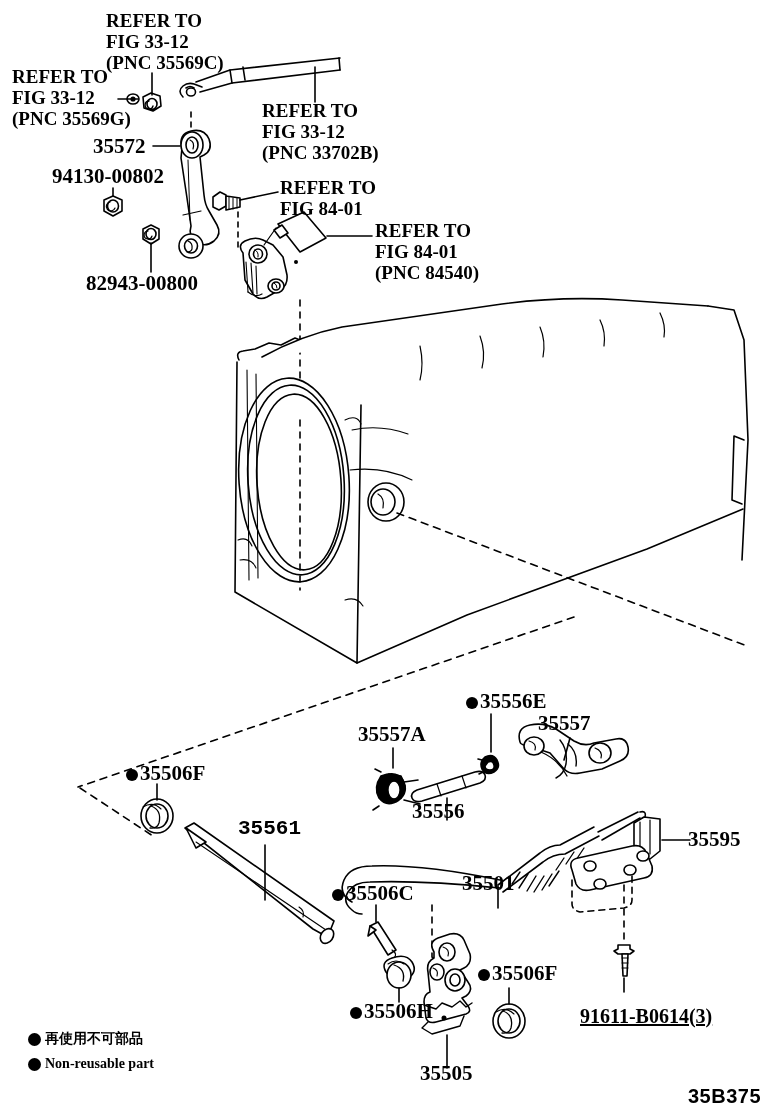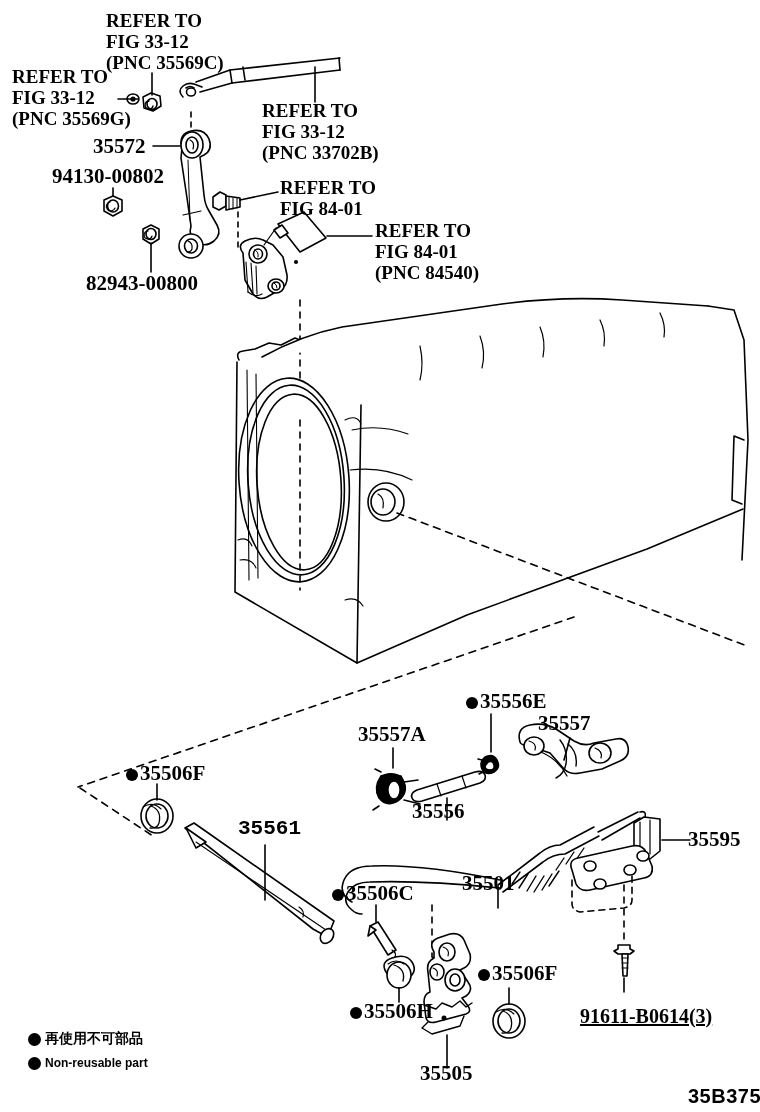--- a/index.html
+++ b/index.html
@@ -17,21 +17,21 @@
     font-weight:bold;
     color:#000;
     white-space:pre;
     line-height:1.05;
     letter-spacing:0px;
   }
   .lbl-ref{font-size:19px;line-height:21px;}
   .lbl-num{font-size:21px;}
   .lbl-num-sm{font-size:20px;text-decoration:underline;}
   .lbl-code{font-size:20px;font-family:"Liberation Sans", sans-serif;font-weight:bold;letter-spacing:0.5px;}
-  .legend-txt{font-size:12px;font-weight:bold;font-family:Liberation Sans, sans-serif;}
+  .legend-txt{font-size:14px;font-weight:bold;font-family:Liberation Serif, serif;}
   .legend-jp{font-size:14px;font-weight:bold;font-family:Liberation Sans, sans-serif;}
   .dot{
     display:inline-block;width:12px;height:12px;border-radius:50%;
     background:#000;vertical-align:-1px;margin-right:2px;
   }
   .legend-row{position:absolute;display:flex;align-items:center;gap:4px;}
   .legend-dot{width:13px;height:13px;border-radius:50%;background:#000;flex:none;}
 </style>
 </head>
 <body>

